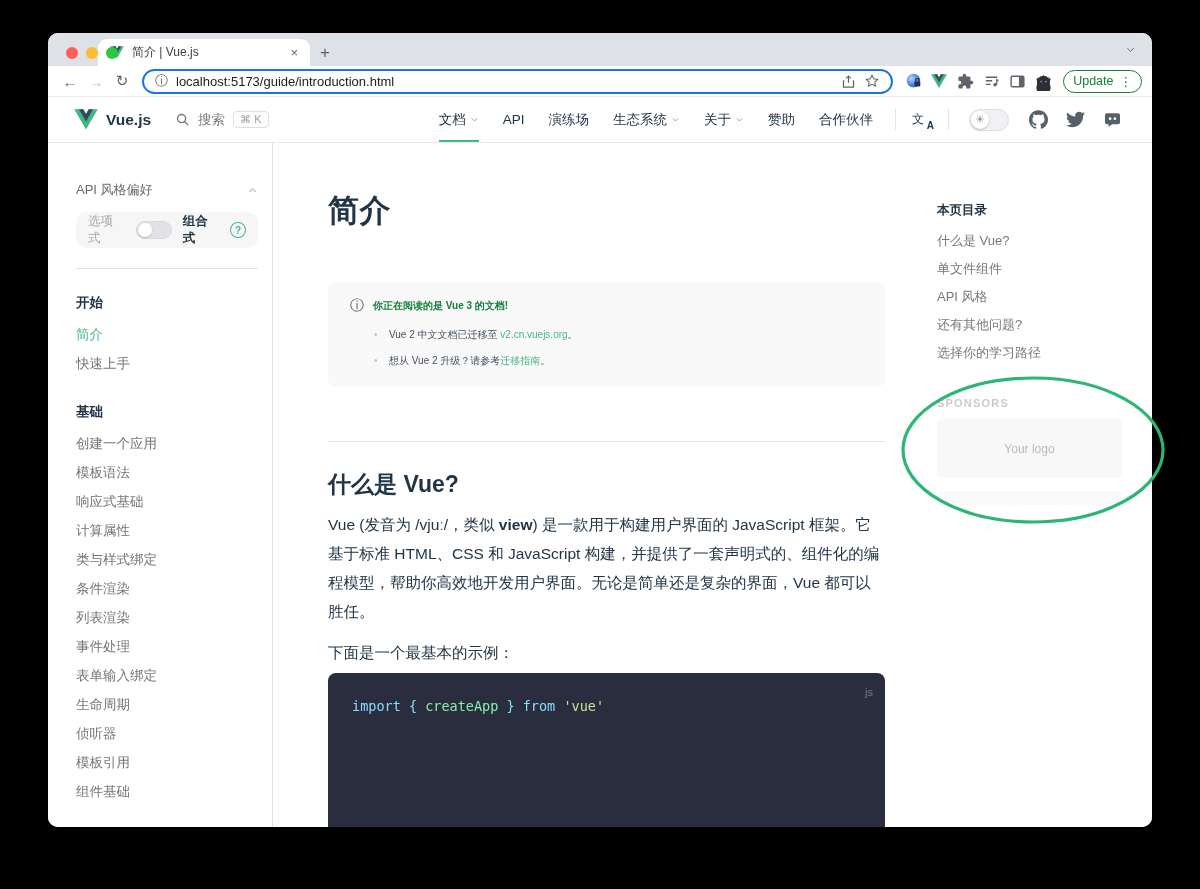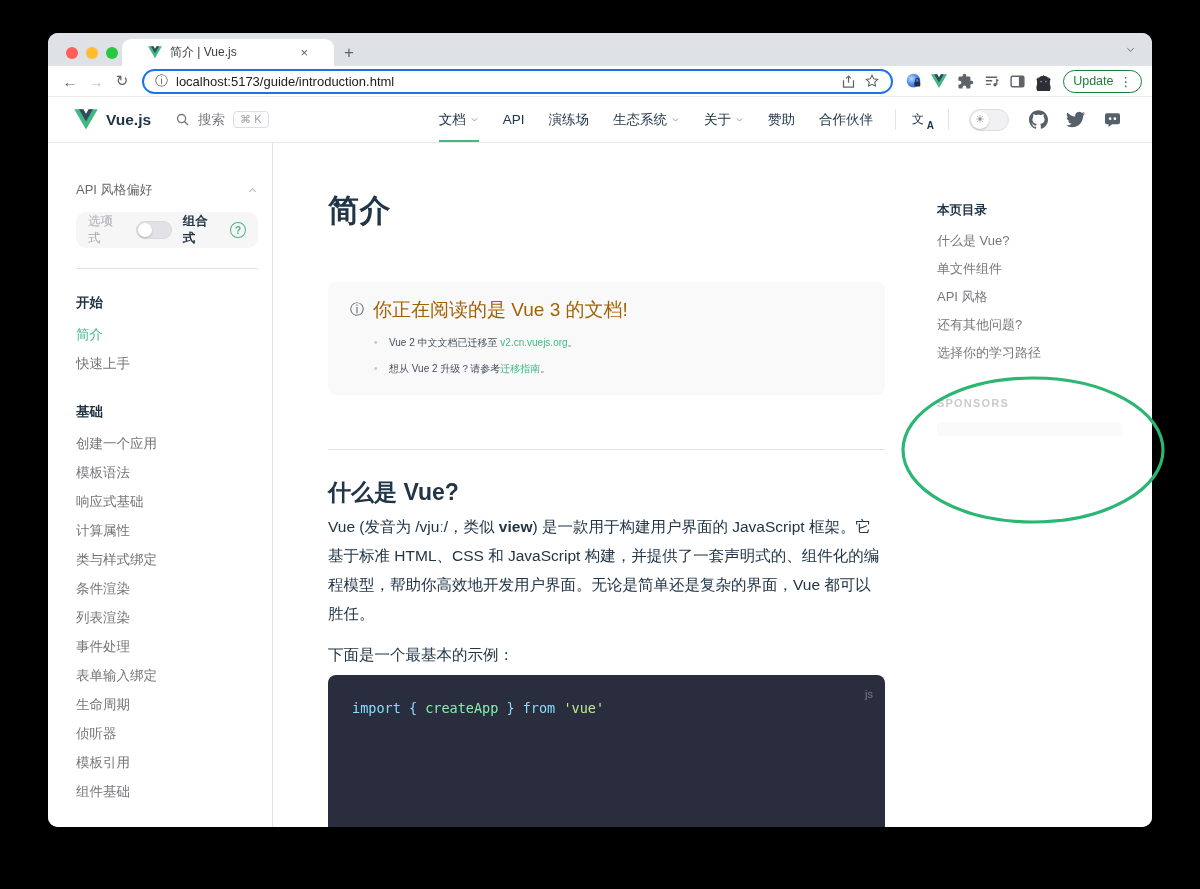--- a/index.html
+++ b/index.html
@@ -9,22 +9,22 @@
   .window { position:absolute; left:48px; top:33px; width:1104px; height:794px;
     border-radius:10px; overflow:hidden; background:#fff;
     box-shadow:0 22px 70px rgba(0,0,0,.6); }
 
   
   .tabstrip { height:33px; background:#dee1e6; position:relative;
     display:flex; align-items:flex-end; }
   .lights { position:absolute; left:18px; top:14px; display:flex; gap:8px; }
   .light { width:12px; height:12px; border-radius:50%; }
   .light.red{ background:#ff5f57; } .light.yellow{ background:#febc2e; } .light.green{ background:#28c840; }
-  .tab { margin-left:74px; width:212px; height:27px; background:#fff;
-    border-radius:9px 9px 0 0; display:flex; align-items:center; padding:0 26px; gap:8px; }
+  .tab { margin-left:50px; width:212px; height:27px; background:#fff;
+    border-radius:9px 9px 0 0; display:flex; align-items:center; padding:0 12px; gap:8px; }
   .tab-title { font-size:12px; color:#3c4043; flex:1; white-space:nowrap; overflow:hidden; }
   .tab-close { color:#5f6368; font-size:13px; line-height:1; }
   .newtab { width:30px; height:27px; display:flex; align-items:center; justify-content:center;
     color:#5f6368; font-size:17px; }
   .strip-chevron { margin-left:auto; margin-right:16px; align-self:center; color:#5f6368; display:flex; }
 
   
   .toolbar { height:31px; background:#fff; display:flex; align-items:center;
     padding:0 10px; gap:2px; border-bottom:1px solid #ebedef; }
   .navbtn { width:24px; text-align:center; color:#5f6368; font-size:15px; }
@@ -90,39 +90,39 @@
   .sb-group-title { margin-top:25px; margin-bottom:8px; font-size:13.5px; font-weight:700; color:#213547; }
   .sb-item { display:block; padding:5.5px 0; color:rgba(60,60,67,.72); text-decoration:none; }
   .sb-item.active { color:#42b883; }
 
   .main { width:612px; flex:none; padding:47px 0 0 55px; }
   .doc-title { font-size:31px; font-weight:700; color:#213547; letter-spacing:.5px; }
   .info-box { margin-top:50px; width:557px; background:#f9f9f9; border-radius:8px;
     padding:15px 22px 13px; }
   .info-head { display:flex; align-items:center; gap:9px; }
   .info-glyph2 { color:#47515c; font-size:14px; }
-  .info-title { font-size:19px; font-weight:400; color:#a16207; }
+  .info-title { font-size:10px; font-weight:700; color:#15803d; }
   .info-list { list-style:none; margin:7px 0 0 24px; }
   .info-list li { position:relative; padding-left:15px; font-size:10px; line-height:26px;
     color:#44505e; }
   .info-list li::before { content:'•'; position:absolute; left:0; color:#c3c3c8; }
   .green-link { color:#42b883; text-decoration:none; }
 
   .mastery { margin-top:30px; width:557px; height:57px; background:#f9f9f9; border-radius:8px;
     display:flex; align-items:center; padding:0 12px 0 5px; gap:18px; }
   .thumb { width:82px; height:47px; border-radius:6px; overflow:hidden; position:relative;
     background:linear-gradient(135deg,#0d3d4d 0%,#13576b 55%,#0f4a5c 100%); flex:none; }
   .thumb .dot { position:absolute; border-radius:50%; background:#d8e98c; }
   .mastery-text { font-size:14px; font-weight:500; color:#213547; }
   .mastery-logo { margin-left:auto; width:36px; height:36px; border-radius:50%; background:#fff;
     box-shadow:0 1px 4px rgba(0,0,0,.14); display:flex; align-items:center; justify-content:center; }
 
   .h-divider { margin-top:54px; width:557px; border-top:1px solid #e2e2e3; }
   .h2 { margin-top:26px; font-size:23px; font-weight:700; color:#213547; line-height:32px; }
-  .para { margin-top:4px; width:557px; font-size:15.5px; line-height:29px; color:#213547; }
+  .para { margin-top:10px; width:557px; font-size:15.5px; line-height:29px; color:#213547; }
   .para2 { margin-top:12px; }
 
   .codeblock { margin-top:6px; width:557px; background:#292d3e; border-radius:8px;
     padding:21px 24px; position:relative; font-family:"DejaVu Sans Mono", monospace;
     font-size:13.5px; line-height:24px; color:#a6accd; height:170px; }
   .code-lang { position:absolute; top:7px; right:12px; font-size:11px;
     color:rgba(235,235,245,.4); font-family:"Liberation Sans", sans-serif; }
   .code-line { white-space:pre; min-height:24px; }
   .tk-k{ color:#89ddff; } .tk-v{ color:#86efac; } .tk-s{ color:#c3e88d; } .tk-p{ color:#89ddff; }
 
@@ -383,20 +383,21 @@
     <div class="aside">
       <div class="toc-title">本页目录</div>
       <div>
           <a class="toc-item">什么是 Vue?</a>
           <a class="toc-item">单文件组件</a>
           <a class="toc-item">API 风格</a>
           <a class="toc-item">还有其他问题?</a>
           <a class="toc-item">选择你的学习路径</a>
         </div>
       <div class="sponsors-label">SPONSORS</div>
+      <div class="sponsor-box">Your logo</div>
       <div class="sponsor-strip"></div>
     </div>
   </div>
 </div>
 
 <svg class="annotation" viewBox="0 0 270 152">
   <ellipse cx="135" cy="76" rx="130" ry="72" fill="none" stroke="#2bb673" stroke-width="3.2"></ellipse>
 </svg>
 
 </body></html>

